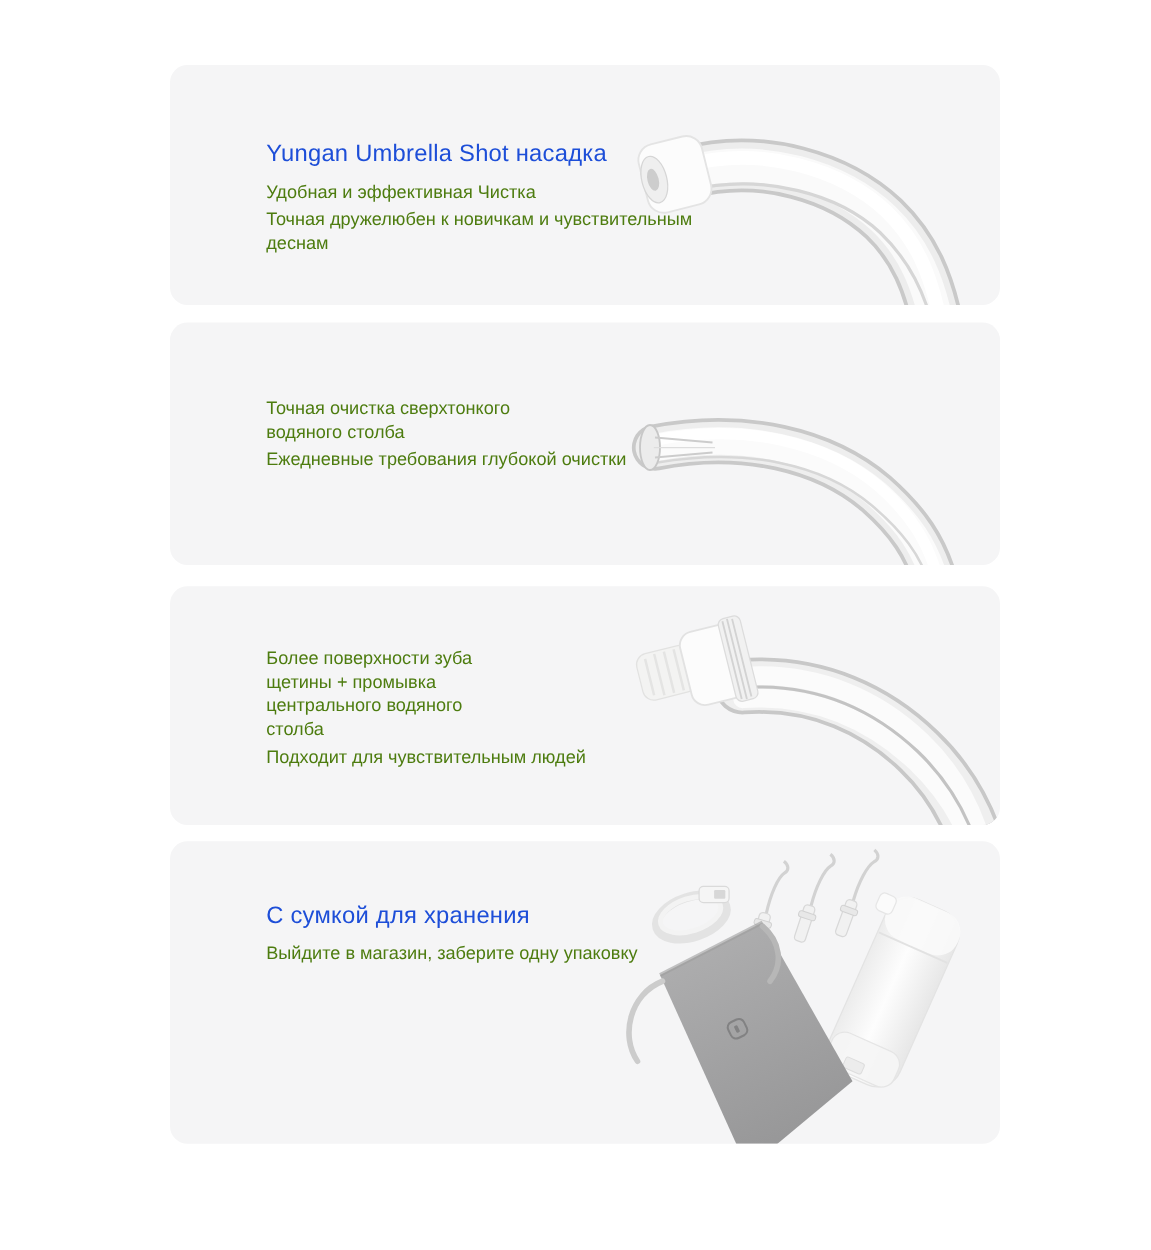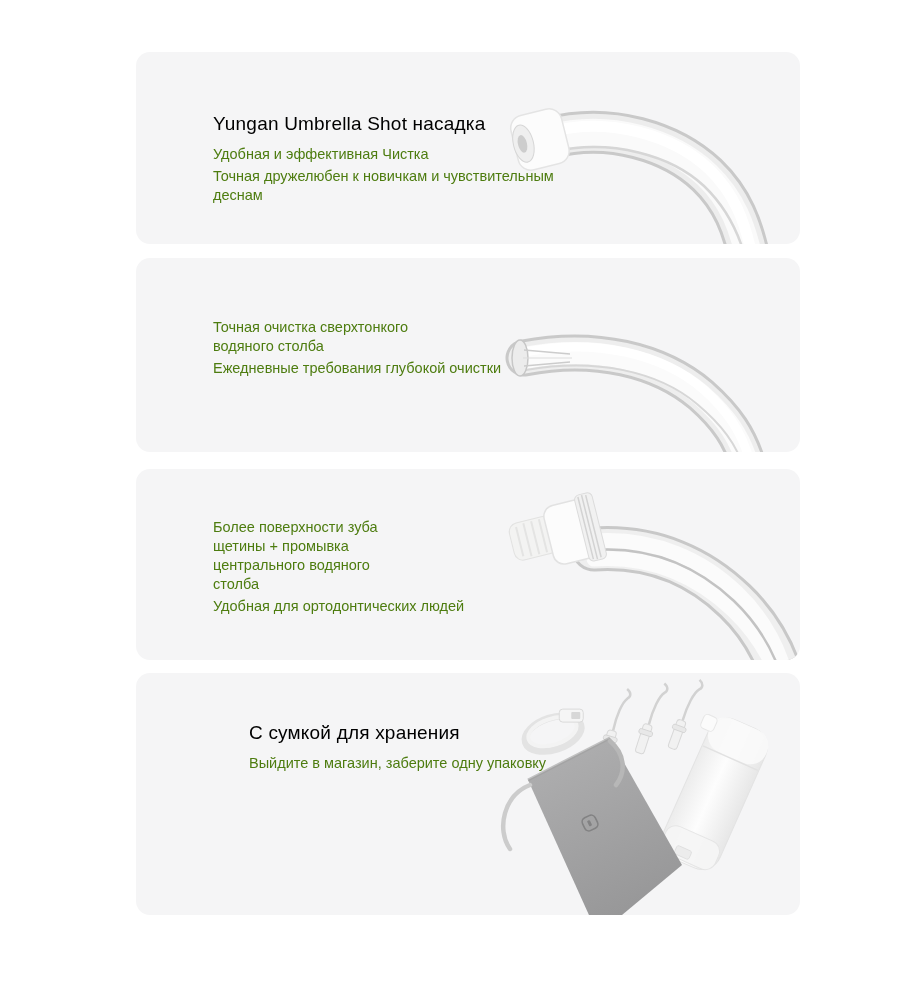--- a/index.html
+++ b/index.html
@@ -25,28 +25,28 @@
   .card-4 { top: 673px; height: 242px; }
 
   .card-text {
     position: absolute;
     left: 77px;
     z-index: 2;
     max-width: 400px;
   }
   .card-1 .card-text, .card-2 .card-text { top: 60px; }
   .card-3 .card-text { top: 49px; }
-  .card-4 .card-text { top: 48px; margin-left: 36px; }
+  .card-4 .card-text { top: 48px; }
 
   .card-title {
     margin: 0 0 10px 0;
     font-size: 19px;
     line-height: 23px;
     font-weight: 500;
-    color: #000000;
+    color: #1d4ed8;
     letter-spacing: 0.2px;
   }
   .card-para {
     margin: 0 0 3px 0;
     font-size: 14.5px;
     line-height: 19px;
     font-weight: 400;
     color: #4d7c0f;
     white-space: pre-line;
   }
@@ -108,21 +108,21 @@
       <path d="M 33 100 L 82 100" stroke="#dddddd" stroke-width="1" fill="none"></path>
     </svg>
   </section>
 
   <section class="card card-3">
     <div class="card-text">
       <p class="card-para">Более поверхности зуба
 щетины + промывка
 центрального водяного
 столба</p>
-      <p class="card-para">Удобная для ортодонтических людей</p>
+      <p class="card-para">Подходит для чувствительным людей</p>
     </div>
     <svg class="illus" viewBox="0 0 310 191" aria-hidden="true">
 
       <path d="M 104 80 C 165 76 212 100 245 132 C 268 154 283 180 292 208" fill="none" stroke="#c8c8c8" stroke-width="45" stroke-linecap="round"></path>
       <path d="M 104 80 C 165 76 212 100 245 132 C 268 154 283 180 292 208" fill="none" stroke="#efefef" stroke-width="39" stroke-linecap="round"></path>
       <path d="M 104 72 C 166 68 214 92 247 124 C 270 146 285 172 294 200" fill="none" stroke="#fbfbfb" stroke-width="15" stroke-linecap="round"></path>
       <path d="M 104 90 C 164 86 210 110 243 141 C 266 163 281 188 290 214" fill="none" stroke="#fbfbfb" stroke-width="15" stroke-linecap="round"></path>
       <path d="M 104 81 C 165 77 211 101 244 132 C 267 154 282 179 291 206" fill="none" stroke="#c3c3c3" stroke-width="2.5" stroke-linecap="round"></path>
 
       <g transform="rotate(-14 60 62)">

